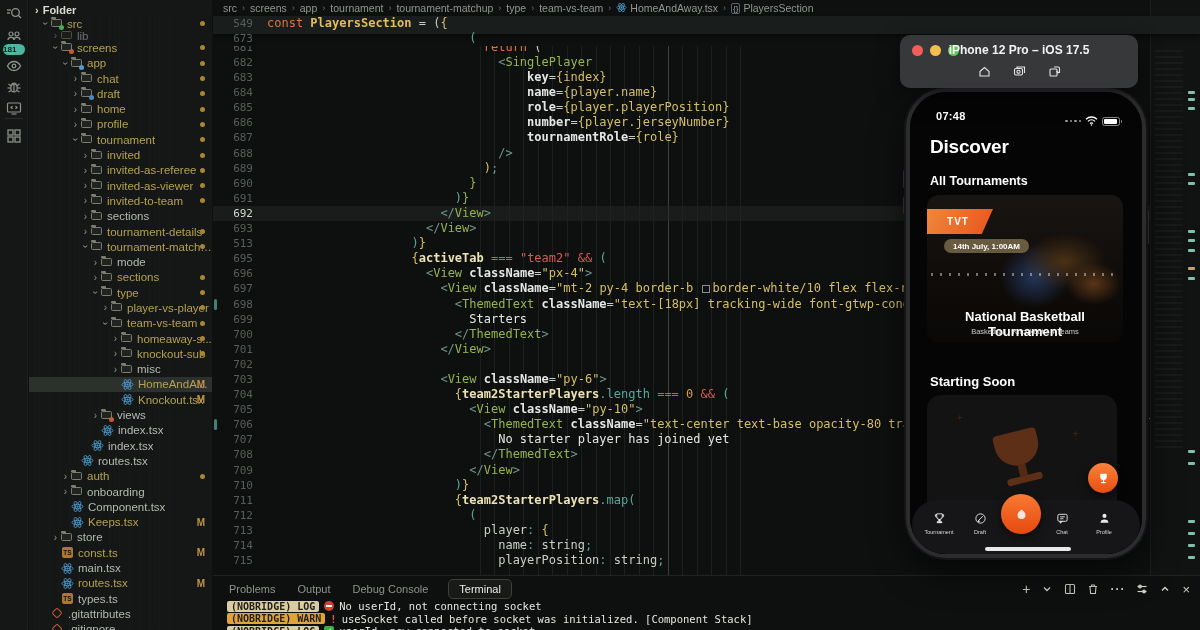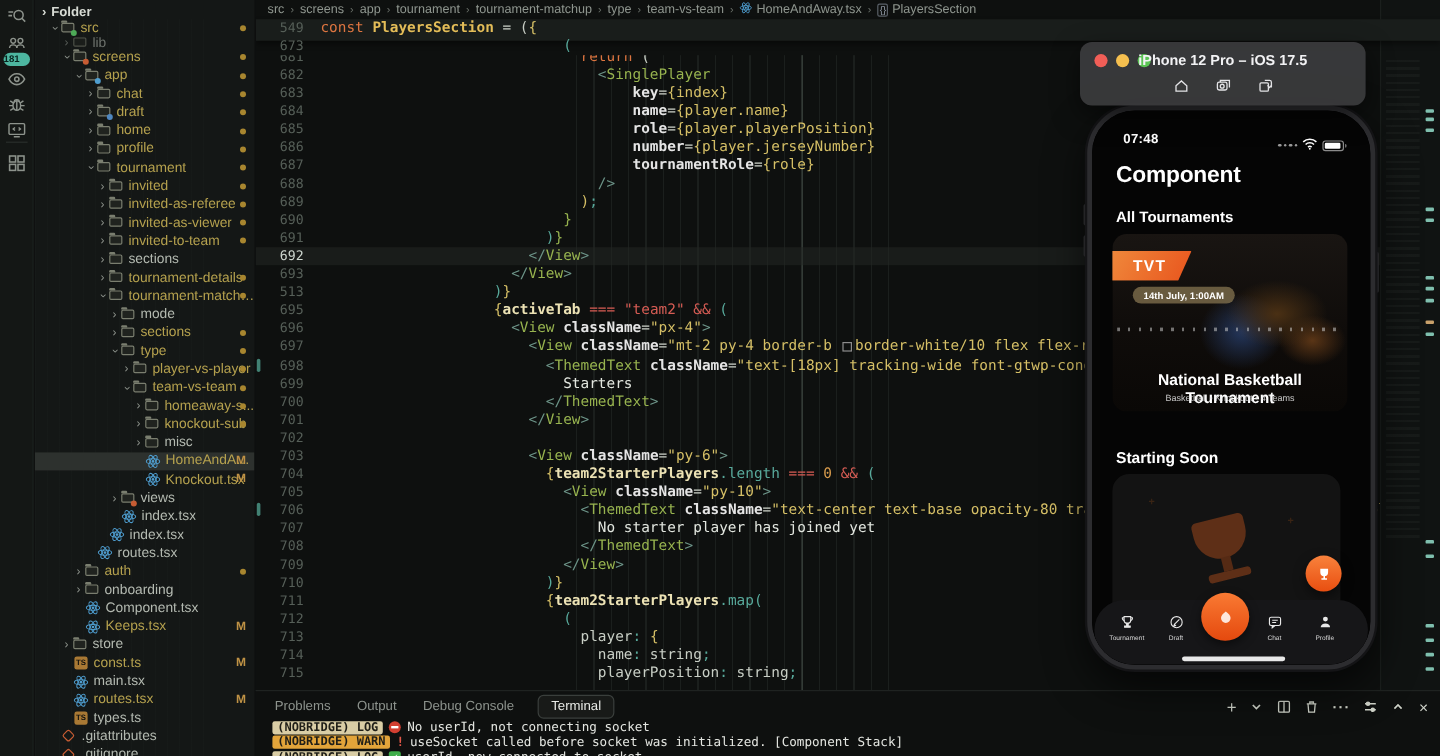--- a/index.html
+++ b/index.html
@@ -100,21 +100,21 @@
   #p-batt:before { content:""; position:absolute; left:1px; top:1px; bottom:1px; width:13px; background:#fff; border-radius:1px; }
   #p-batt:after { content:""; position:absolute; right:-3px; top:2px; width:1.5px; height:3px; background:#8a8a8a; border-radius:0 1px 1px 0; }
   #p-discover { position:absolute; left:20px; top:44px; font-size:19px; font-weight:bold; letter-spacing:-.2px; }
   #p-alltour { position:absolute; left:20px; top:82px; font-size:12.5px; font-weight:bold; }
   #card1 { position:absolute; left:17px; top:103px; width:196px; height:148px; border-radius:12px; overflow:hidden;
     background: radial-gradient(60px 40px at 70% 45%, #4a3014 0%, transparent 70%),
                 radial-gradient(50px 45px at 55% 55%, #23365c 0%, transparent 70%),
                 radial-gradient(40px 30px at 85% 60%, #5a3516 0%, transparent 70%),
                 linear-gradient(180deg, #191512 0%, #0f0c0a 55%, #0a0806 100%); }
   #card1-dashes { position:absolute; left:4px; right:4px; top:78px; height:3px; background:repeating-linear-gradient(90deg, #cccccc88 0 2px, transparent 2px 9px); }
-  #ribbon { position:absolute; left:-4px; top:14px; width:70px; height:25px; background:linear-gradient(120deg,#f08a3c,#e8541d); clip-path:polygon(0 0,100% 0,84% 100%,0 100%); display:flex; align-items:center; justify-content:center; font-size:13px; font-weight:bold; letter-spacing:1px; }
+  #ribbon { position:absolute; left:-4px; top:14px; width:70px; height:25px; background:linear-gradient(120deg,#f08a3c,#e8541d); clip-path:polygon(0 0,100% 0,84% 100%,0 100%); display:flex; align-items:center; justify-content:center; font-size:10px; font-weight:bold; letter-spacing:1px; }
   #datepill { position:absolute; left:17px; top:44px; padding:2.5px 9px; background:#857450c0; border-radius:9px; font-size:8px; font-weight:bold; }
   #card1-title { position:absolute; left:0; right:0; top:114px; text-align:center; font-size:13px; font-weight:bold; }
   #card1-meta { position:absolute; left:0; right:0; top:132px; text-align:center; font-size:7.5px; color:#e8e8e8; opacity:.85; }
   #p-soon { position:absolute; left:20px; top:282px; font-size:13px; font-weight:bold; }
   #card2 { position:absolute; left:17px; top:303px; width:190px; height:140px; background:#131313; border-radius:14px; overflow:hidden; }
   #trophy { position:absolute; left:64px; top:36px; width:60px; height:64px; transform:rotate(-14deg); }
   #trophy .cup { position:absolute; left:8px; top:0; width:44px; height:34px; background:#5e2f17; border-radius:4px 4px 22px 22px; }
   #trophy .stem { position:absolute; left:26px; top:33px; width:8px; height:12px; background:#552a14; }
   #trophy .base { position:absolute; left:12px; top:45px; width:36px; height:7px; background:#5e2f17; border-radius:3px; }
   .spark { position:absolute; color:#3a2414; font-size:9px; font-weight:bold; }
@@ -874,21 +874,21 @@
             <i></i>
             <i></i>
             <i></i>
           </span>
         <span><svg width="13" height="10" viewBox="0 0 13 10" fill="none" stroke="#fff" stroke-width="1.3">
               <path d="M1 3.2a8 8 0 0 1 11 0M3 5.4a5 5 0 0 1 7 0M5 7.6a2.2 2.2 0 0 1 3 0"></path>
               <circle cx="6.5" cy="9" r=".8" fill="#fff" stroke="none"></circle>
             </svg></span>
         <span id="p-batt"></span>
       </div>
-      <div id="p-discover">Component</div>
+      <div id="p-discover">Discover</div>
       <div id="p-alltour">All Tournaments</div>
 
       <div id="card1">
         <div id="card1-dashes"></div>
         <div id="ribbon">TVT</div>
         <div id="datepill">14th July, 1:00AM</div>
         <div id="card1-title">National Basketball Tournament</div>
         <div id="card1-meta">Basketball  •  Knockout  •  4 Teams</div>
       </div>
 

